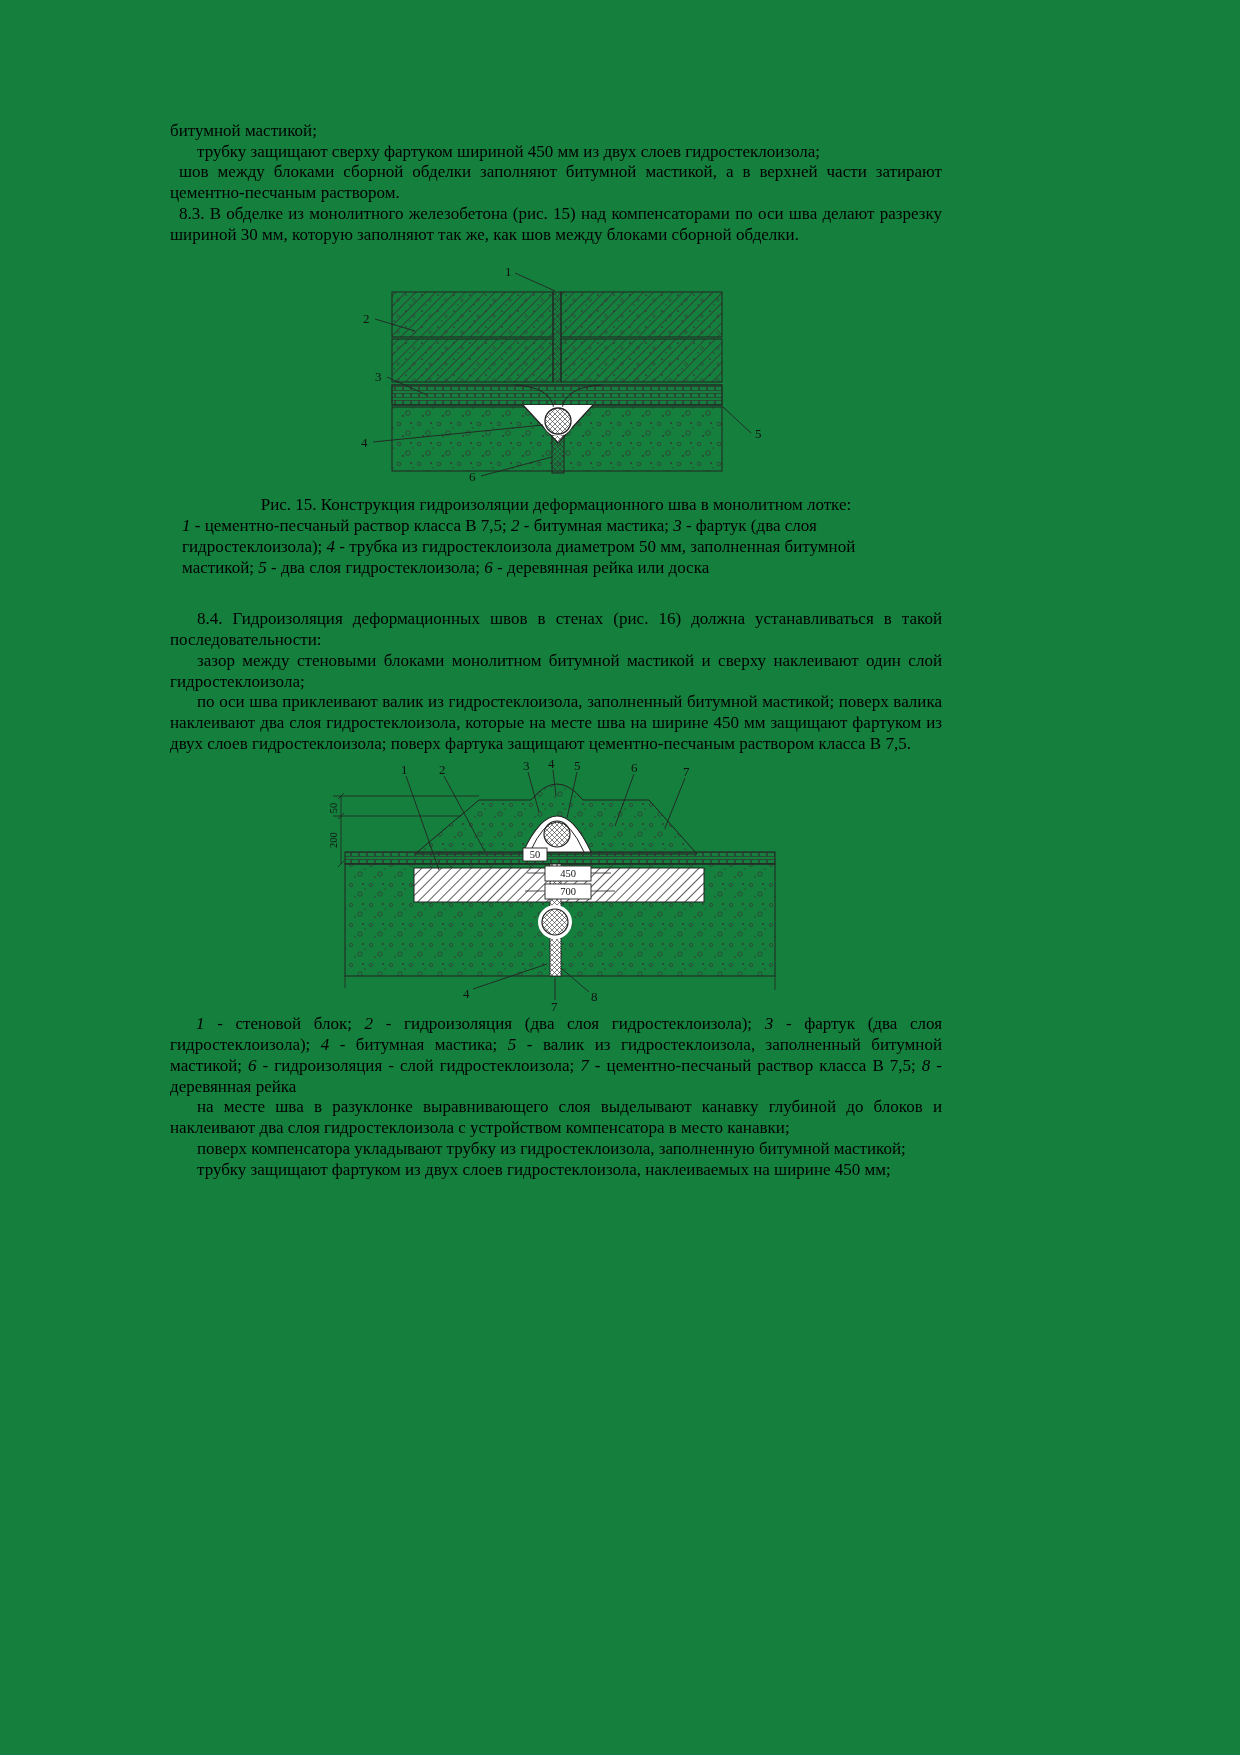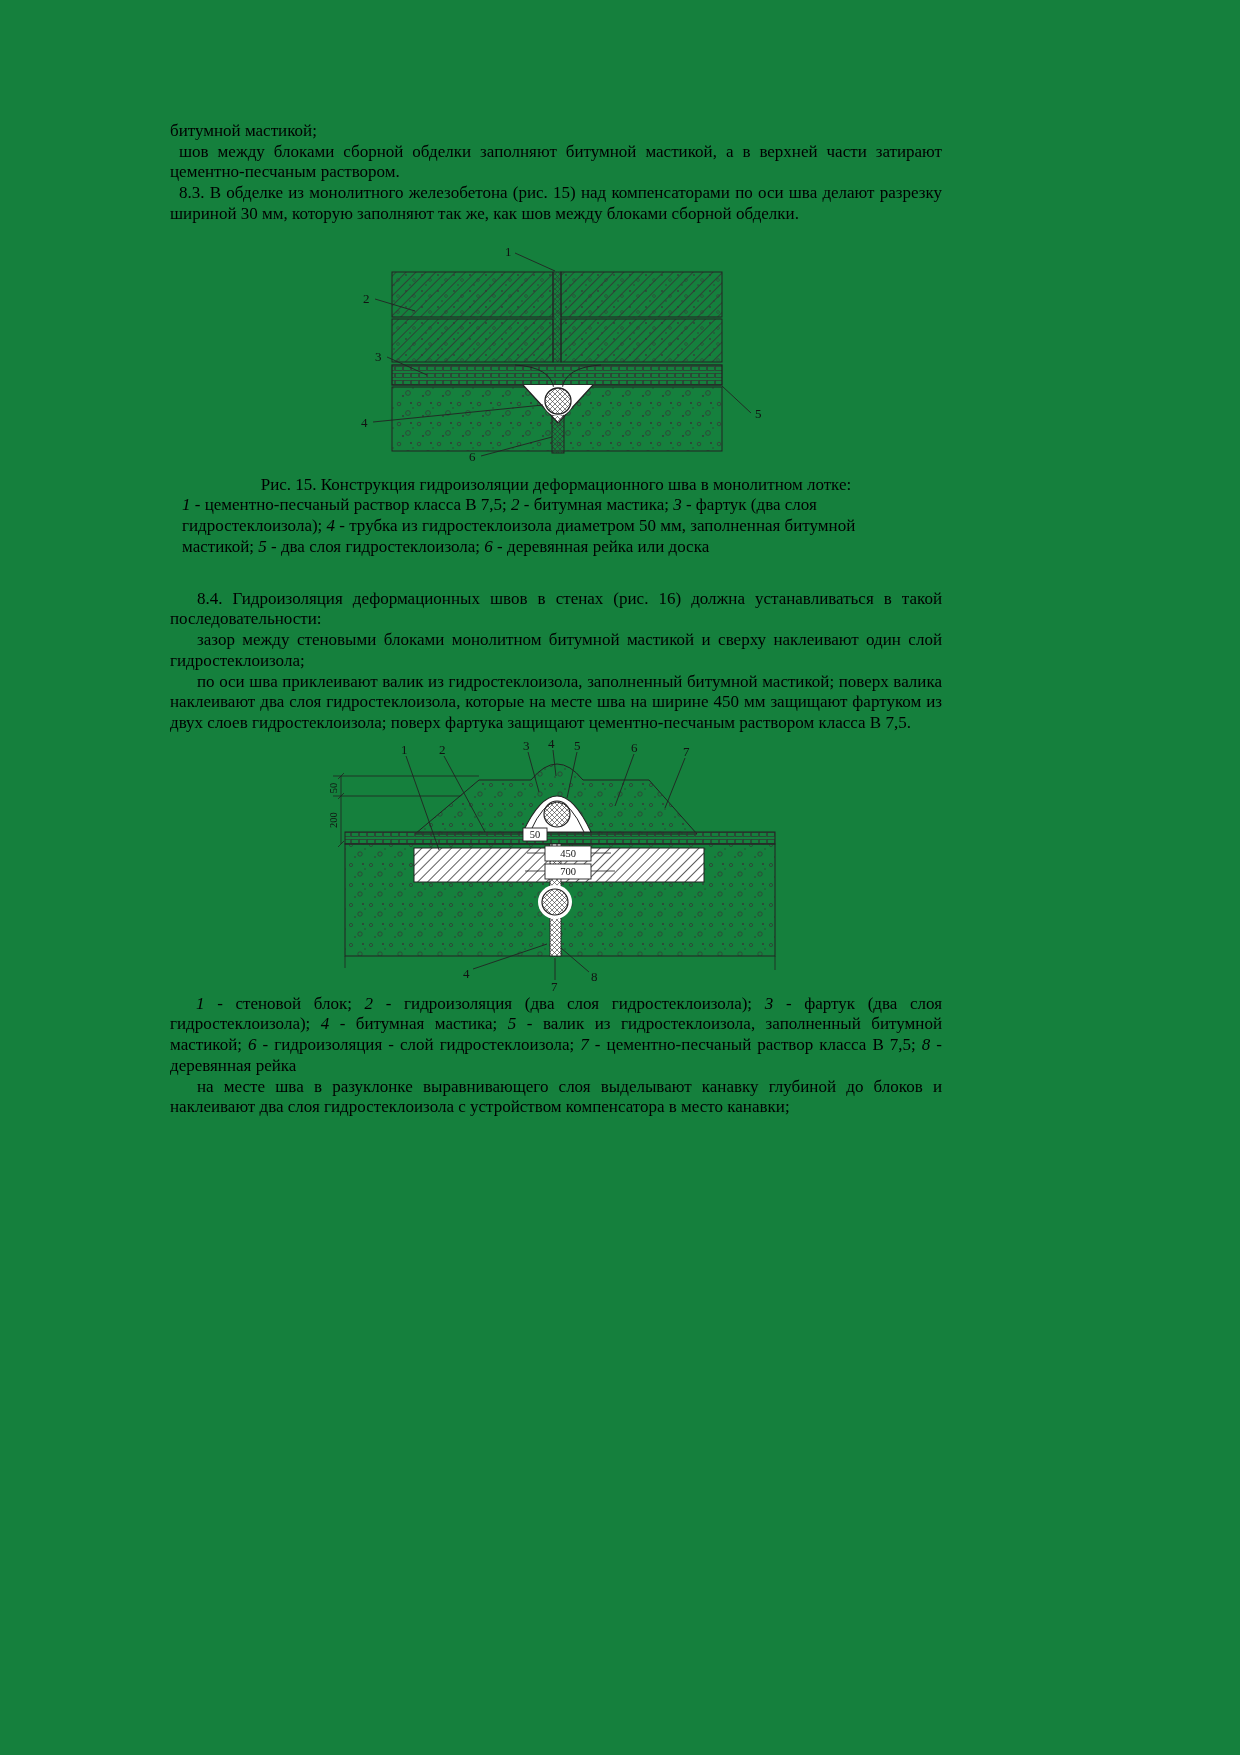--- a/index.html
+++ b/index.html
@@ -23,20 +23,21 @@
   svg { vertical-align:top; }
   svg text { font-family:"Liberation Serif","DejaVu Serif",serif; fill:#111; }
 </style>
 </head>
 <body>
 
 <div class="page">
   <div class="content">
 
     <p class="para">битумной мастикой;</p>
+    <p class="para indent">трубку защищают сверху фартуком шириной 450 мм из двух слоев гидростеклоизола;</p>
     <p class="para tiny-indent">шов между блоками сборной обделки заполняют битумной мастикой, а в верхней части затирают цементно-песчаным раствором.</p>
     <p class="para tiny-indent">8.3. В обделке из монолитного железобетона (рис. 15) над компенсаторами по оси шва делают разрезку шириной 30 мм, которую заполняют так же, как шов между блоками сборной обделки.</p>
 
     <div class="fig fig15">
       <svg width="430" height="232" viewBox="0 0 430 232" role="img">
         <defs>
           <pattern id="f15h" patternUnits="userSpaceOnUse" width="7" height="7" patternTransform="rotate(45)">
             <line x1="3.5" y1="0" x2="3.5" y2="7" stroke="#333" stroke-width="0.8"></line>
           </pattern>
           <pattern id="f15x" patternUnits="userSpaceOnUse" width="5" height="5">
@@ -220,15 +221,17 @@
           <text x="10" y="80" transform="rotate(-90 10 80)">200</text>
         </g>
       </svg>
     </div>
 
     <div class="caption">
       <div class="cap-body cap-just"><i>1</i> - стеновой блок; <i>2</i> - гидроизоляция (два слоя гидростеклоизола); <i>3</i> - фартук (два слоя гидростеклоизола); <i>4</i> - битумная мастика; <i>5</i> - валик из гидростеклоизола, заполненный битумной мастикой; <i>6</i> - гидроизоляция - слой гидростеклоизола; <i>7</i> - цементно-песчаный раствор класса В 7,5; <i>8</i> - деревянная рейка</div>
     </div>
 
     <p class="para indent">на месте шва в разуклонке выравнивающего слоя выделывают канавку глубиной до блоков и наклеивают два слоя гидростеклоизола с устройством компенсатора в место канавки;</p>
+    <p class="para indent">поверх компенсатора укладывают трубку из гидростеклоизола, заполненную битумной мастикой;</p>
+    <p class="para indent">трубку защищают фартуком из двух слоев гидростеклоизола, наклеиваемых на ширине 450 мм;</p>
 
   </div>
 </div>
 
 </body></html>

